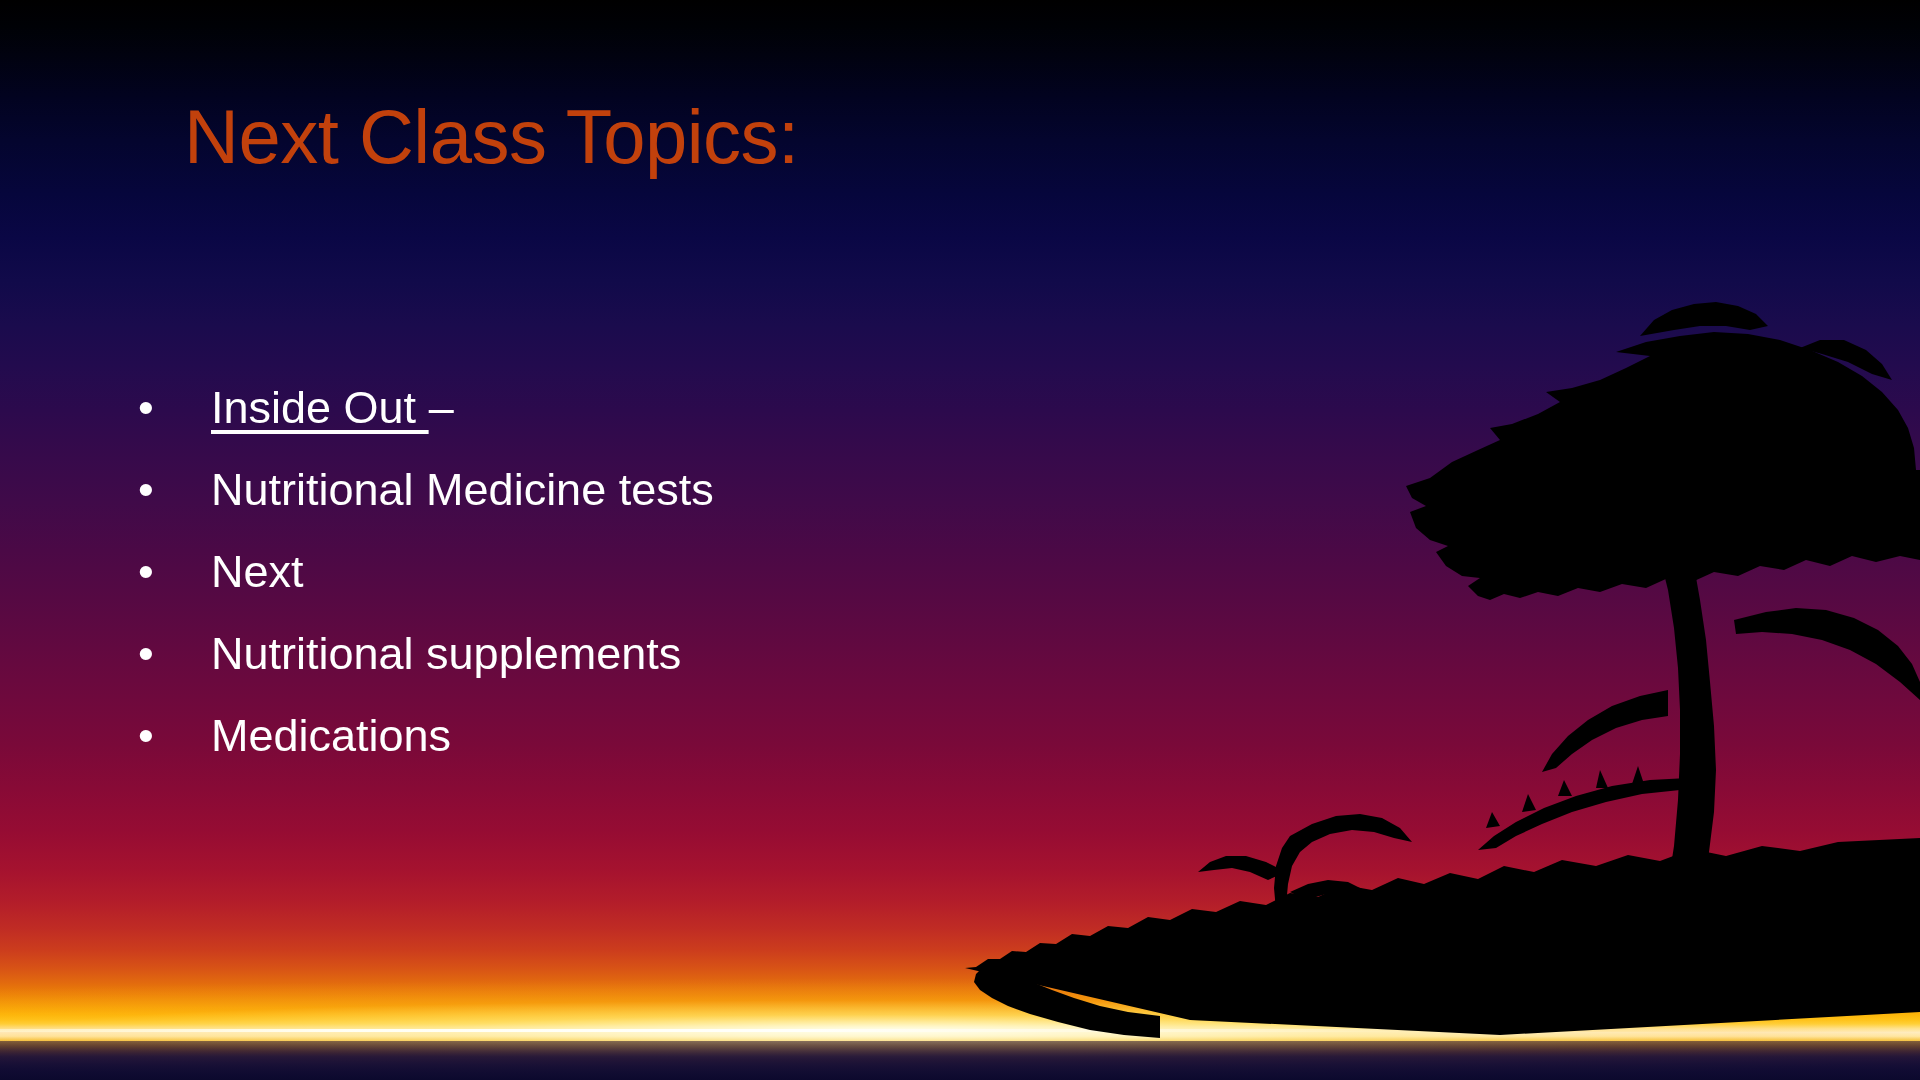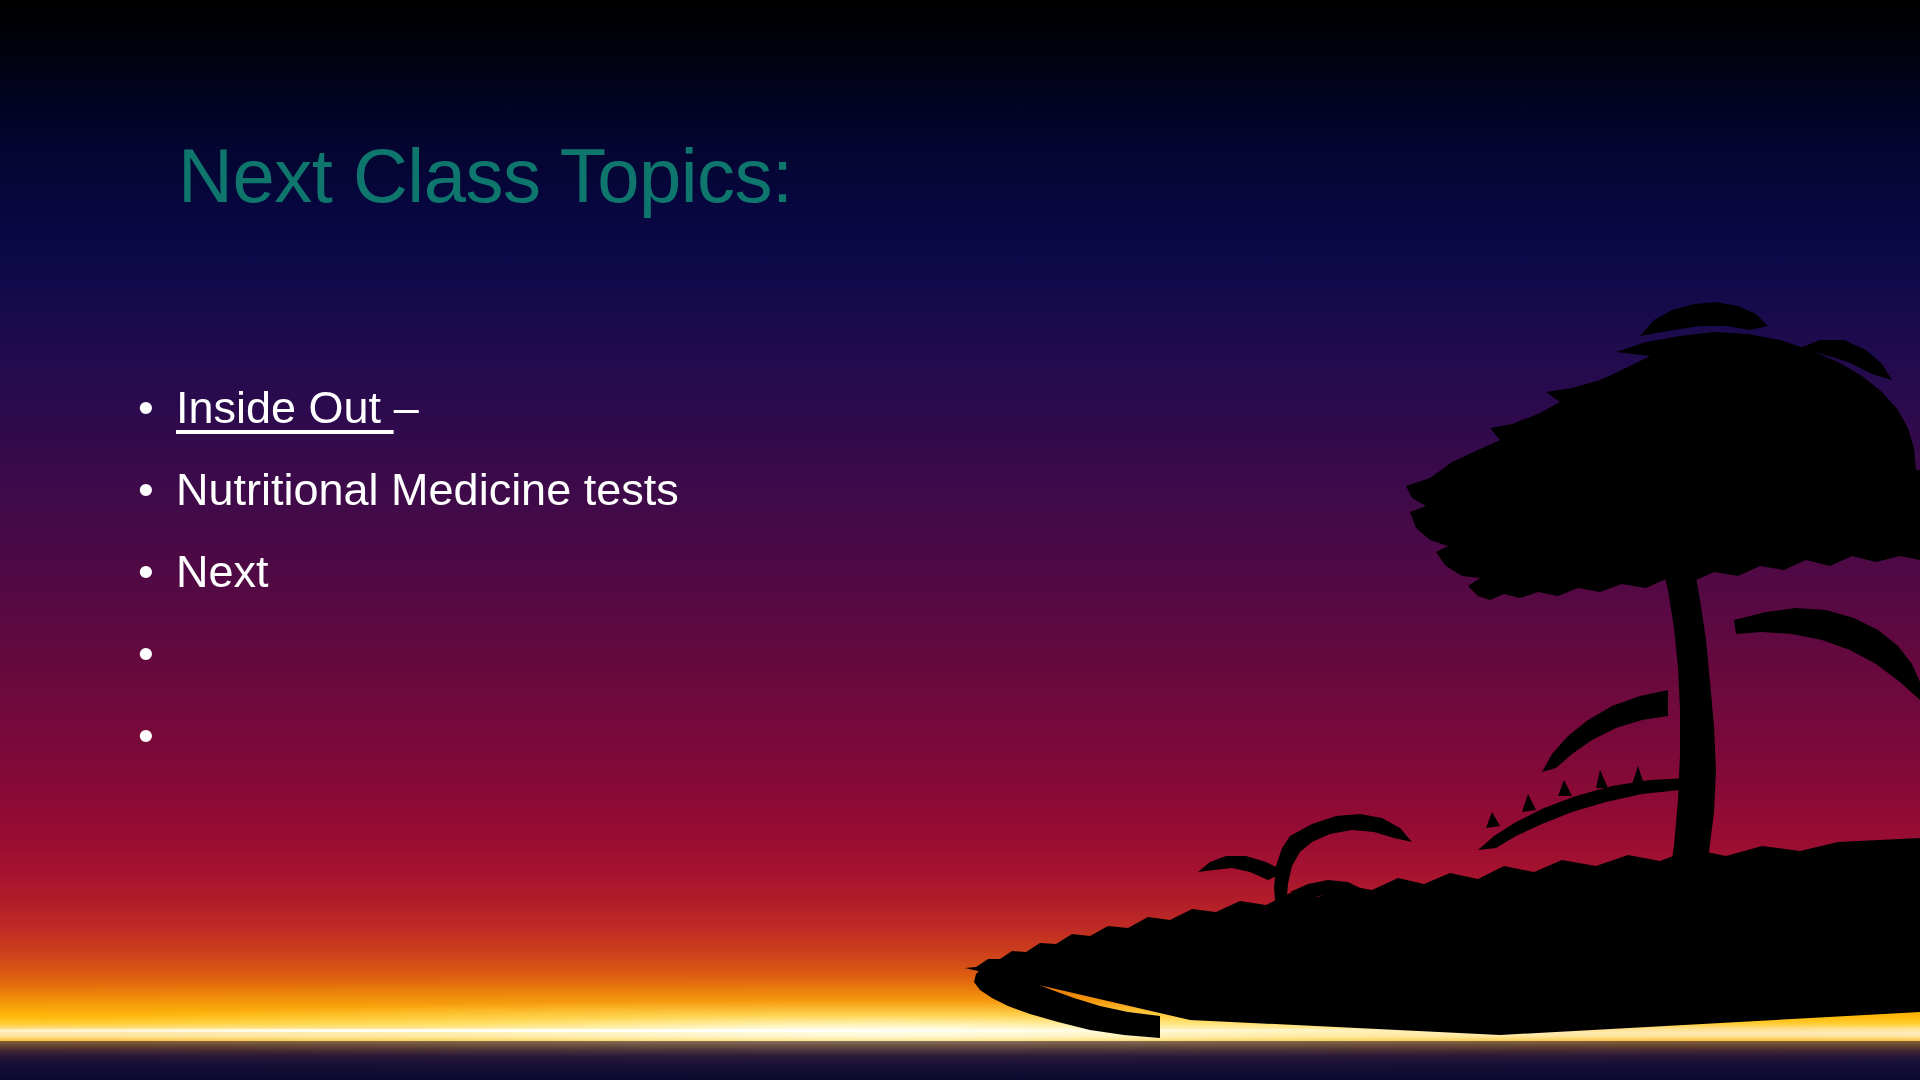--- a/index.html
+++ b/index.html
@@ -127,29 +127,28 @@
     left: 0; top: 0;
     width: 1920px;
     height: 1080px;
     pointer-events: none;
   }
   .scenery svg { display: block; width: 1920px; height: 1080px; }
 
   
   .title {
     position: absolute;
-    left: 178px;
+    left: 184px;
     top: 97px;
-    color: #0f766e;
+    color: #c2410c;
     font-size: 76px;
     font-weight: 400;
     letter-spacing: -0.5px;
     line-height: 1.05;
     white-space: nowrap;
-    margin-top: 39px;
   }
 
   .body-list {
     position: absolute;
     left: 138px;
     top: 367px;
     margin: 0;
     padding: 0;
     list-style: none;
   }
@@ -165,21 +164,21 @@
   }
 
   .bullet-dot {
     width: 38px;
     flex: 0 0 38px;
     color: #ffffff;
     font-size: 45px;
     line-height: 82px;
   }
 
-  .bullet-text { display: inline; }
+  .bullet-text { display: inline; margin-left: 35px; }
   .bullet-text .u { text-decoration: underline; text-underline-offset: 7px; }
 </style>
 </head>
 <body>
 
 <div class="slide">
 
   <div class="sky"></div>
   <div class="horizon-glow"></div>
   <div class="horizon-line"></div>
@@ -301,21 +300,23 @@
       <span class="bullet-text">Nutritional Medicine tests</span>
     </li>
 
     <li class="bullet-row">
       <span class="bullet-dot">•</span>
       <span class="bullet-text">Next</span>
     </li>
 
     <li class="bullet-row">
       <span class="bullet-dot">•</span>
-    </li>
-
-    <li class="bullet-row">
-      <span class="bullet-dot">•</span>
+      <span class="bullet-text">Nutritional supplements</span>
+    </li>
+
+    <li class="bullet-row">
+      <span class="bullet-dot">•</span>
+      <span class="bullet-text">Medications</span>
     </li>
 
   </ul>
 
 </div>
 
 </body></html>

